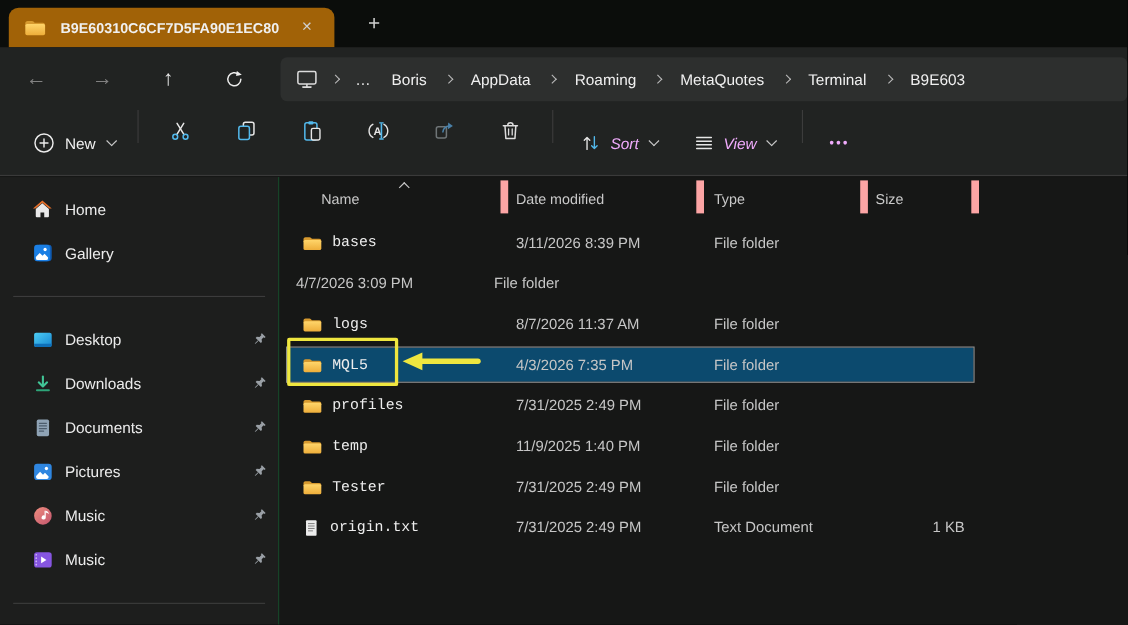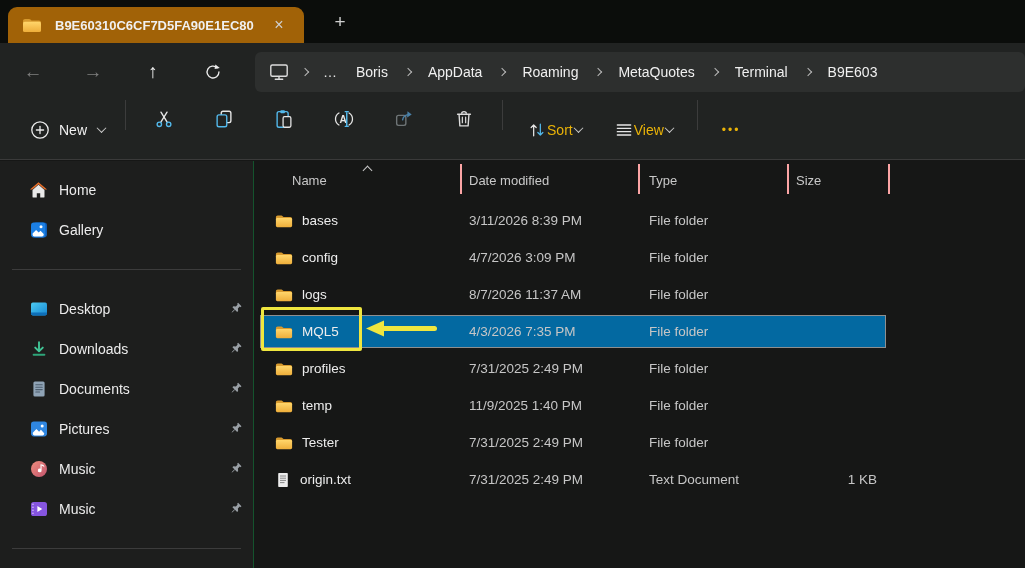--- a/index.html
+++ b/index.html
@@ -35,45 +35,45 @@
   .crumb-ellipsis { padding:4px 8px; letter-spacing:1px; color:#e6e6e6; }
   .bchev { width:6px; height:6px; border-right:1.4px solid #b9b9b9; border-bottom:1.4px solid #b9b9b9;
     transform:rotate(-45deg); margin:0 7px; flex:none; }
   .pc-icon { margin:0 6px 0 2px; display:flex; }
   
   .toolbar { position:absolute; top:100px; left:0; width:100%; height:60px; background:#212322;
     border-bottom:1px solid #3a3a3a; display:flex; padding-left:18px; }
   .tb-new { display:flex; align-items:center; gap:9px; padding:8px 12px; border-radius:5px; font-size:14px; color:#f0f0f0; }
   .tb-divider { width:1px; height:30px; background:#3c3c3c; margin:0 8px; }
   .tb-btn { width:44px; height:38px; display:flex; align-items:center; justify-content:center; margin:0 8px; border-radius:5px; }
-  .tb-text-btn { display:flex; align-items:center; padding:8px 10px; margin:0 6px; border-radius:5px; font-size:14px; color:#eab308; }
+  .tb-text-btn { display:flex; align-items:center; gap:8px; padding:8px 10px; margin:0 6px; border-radius:5px; font-size:14px; color:#f0abfc;font-style:italic; }
   .chev-down { width:7px; height:7px; border-right:1.4px solid #c9c9c9; border-bottom:1.4px solid #c9c9c9;
     transform:rotate(45deg) translate(-1px,-1px); margin-left:2px; }
   
   .content { position:absolute; top:161px; left:0; right:0; bottom:0; display:flex; }
   .sidebar { width:254px; background:#1d1e1d; border-right:1px solid #14532d; padding-top:9px; }
   .side-item { position:relative; display:flex; align-items:center; height:40px; padding-left:29px; font-size:14px; color:#ececec; border-radius:5px; }
   .side-item .slabel { margin-left:11px; }
   .sicon { width:19px; height:19px; display:flex; align-items:center; justify-content:center; }
   .side-divider { height:1px; background:#3c3c3c; margin:19px 12px; }
   .pin { position:absolute; right:9px; top:12px; width:16px; height:16px; }
   
   .filearea { position:relative; flex:1; background:#161716; overflow:hidden; }
   .fheader { position:absolute; top:3px; left:0; display:flex; height:30px; font-size:13px; color:#c9c9c9; }
-  .fh-cell { position:relative; border-right:2px solid #fca5a5; padding-top:9px; }
+  .fh-cell { position:relative; border-right:7px solid #fca5a5; padding-top:9px; }
   .fh-name { width:208px; padding-left:38px; }
   .fh-date { width:178px; padding-left:7px; }
   .fh-type { width:149px; padding-left:9px; }
   .fh-size { width:101px; padding-left:7px; }
   .sort-caret { position:absolute; left:110px; top:3px; width:7px; height:7px;
     border-left:1.3px solid #c9c9c9; border-top:1.3px solid #c9c9c9; transform:rotate(45deg); }
   .rows { position:absolute; top:41px; left:7px; width:624px; }
   .frow { display:flex; align-items:center; height:37px; font-size:13.5px; }
-  .frow.selected { height:31px; margin:3px 0; background:#0369a1; outline:1px solid #8f8f8f; }
-  .c-name { width:200px; display:flex; align-items:flex-start; padding-left:14px; color:#ededed; }
+  .frow.selected { height:31px; margin:3px 0; background:#0c4a6e; outline:1px solid #8f8f8f; }
+  .c-name { width:200px; display:flex; align-items:flex-end; padding-left:14px; color:#ededed;font-family:Liberation Mono, monospace; }
   .c-name .ficon { width:18px; height:16px; margin-right:9px; flex:none; }
   .c-date { width:180px; padding-left:8px; color:#c6c6c6; }
   .c-type { width:150px; padding-left:8px; color:#c6c6c6; }
   .c-size { width:94px; padding-right:8px; text-align:right; color:#c6c6c6; }
   
   .hl-box { position:absolute; left:7px; top:146px; width:101px; height:44px;
     border:3px solid #efe63f; border-radius:2px; z-index:5; }
   .hl-arrow { position:absolute; left:110px; top:158px; z-index:5; }
 </style>
 </head>
@@ -378,26 +378,20 @@
               <svg class="ficon" viewBox="0 0 20 16">
                 <use href="#ic-folder"></use>
               </svg>
               <span>bases</span>
             </div>
           <div class="c-date">3/11/2026 8:39 PM</div>
           <div class="c-type">File folder</div>
           <div class="c-size"></div>
         </div>
         <div class="frow">
-          <div class="c-name">
-              <svg class="ficon" viewBox="0 0 20 16">
-                <use href="#ic-folder"></use>
-              </svg>
-              <span>config</span>
-            </div>
           <div class="c-date">4/7/2026 3:09 PM</div>
           <div class="c-type">File folder</div>
           <div class="c-size"></div>
         </div>
         <div class="frow">
           <div class="c-name">
               <svg class="ficon" viewBox="0 0 20 16">
                 <use href="#ic-folder"></use>
               </svg>
               <span>logs</span>

